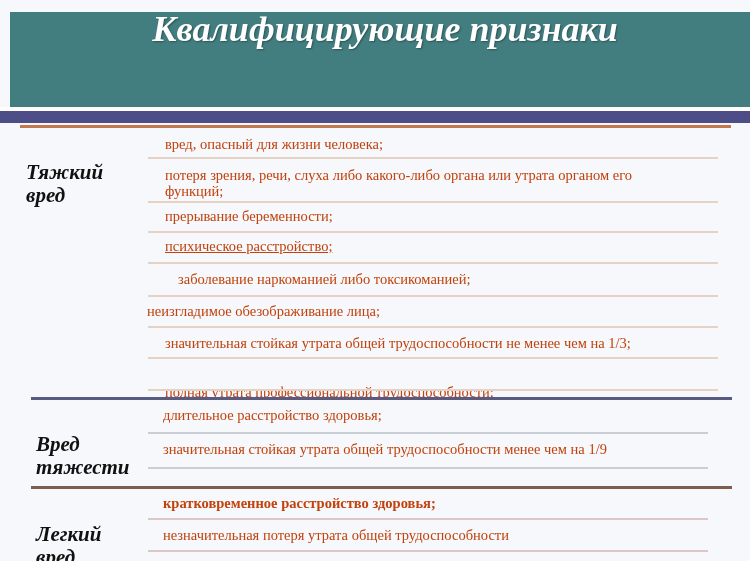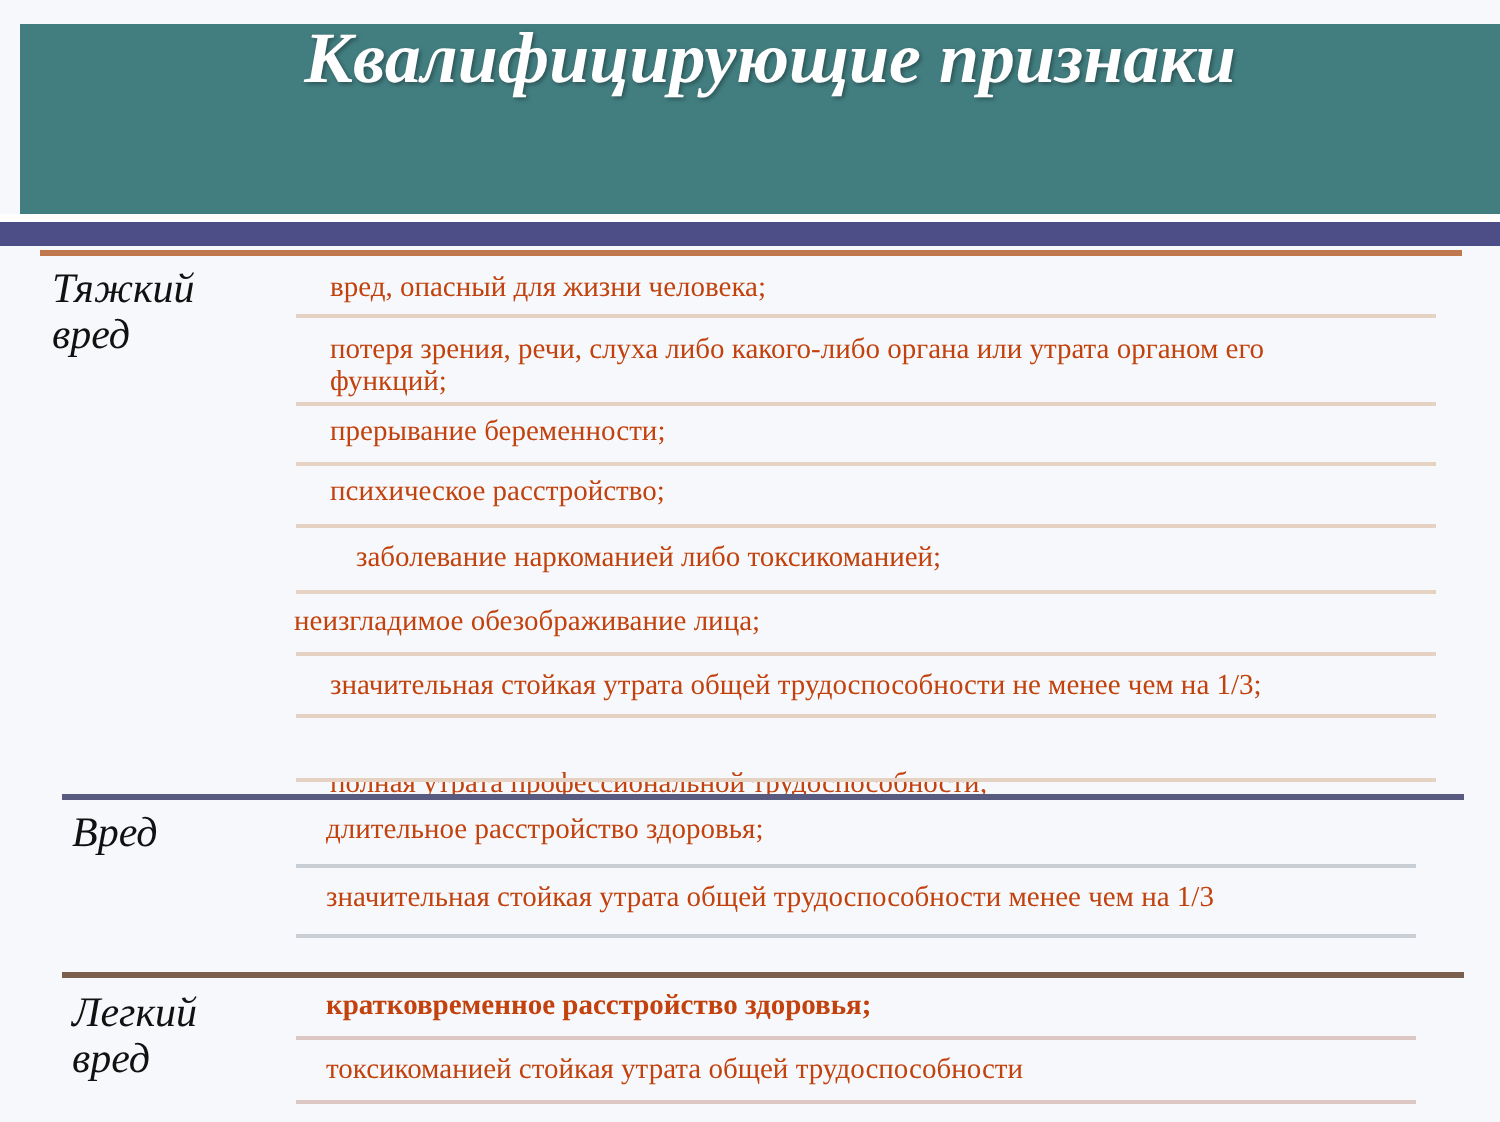--- a/index.html
+++ b/index.html
@@ -21,22 +21,22 @@
     margin-top: -4px;
   }
   .white-gap { position: absolute; left: 0; top: 107px; width: 750px; height: 4px; background: #ffffff; }
   .purple-band { position: absolute; left: 0; top: 111px; width: 750px; height: 12px; background: #4d4e87; }
   .rule { position: absolute; height: 3px; }
   .rule-orange { left: 20px; top: 125px; width: 711px; background: #c0794f; }
   .rule-purple { left: 31px; top: 397px; width: 701px; background: #585a80; }
   .rule-brown { left: 31px; top: 486px; width: 701px; background: #7b5e4c; }
 
   .section-label {
-    position: absolute; font-style: italic; font-weight: normal;
-    font-size: 21px; line-height: 23px; color: #111111;
+    position: absolute; font-style: italic; font-weight: bold;
+    font-size: 21px; line-height: 23px; color: #111111; margin-top: 28px;
   }
   .item {
     position: absolute; font-size: 14.5px; line-height: 16px; color: #c2410c;
   }
   .sep { position: absolute; height: 2px; }
   .sep-peach { background: #e6d2c3; }
   .sep-gray { background: #c9ced5; }
   .sep-rose { background: #dcc7c4; }
 </style>
 </head>
@@ -60,56 +60,57 @@
   <div class="item" style="left:165px; top:136px;">вред, опасный для жизни человека;</div>
   <div class="sep sep-peach" style="left:148px; top:157px; width:570px;"></div>
 
   <div class="item" style="left:165px; top:167px;">потеря зрения, речи, слуха либо какого-либо органа или утрата органом его</div>
   <div class="item" style="left:165px; top:183px;">функций;</div>
   <div class="sep sep-peach" style="left:148px; top:201px; width:570px;"></div>
 
   <div class="item" style="left:165px; top:208px;">прерывание беременности;</div>
   <div class="sep sep-peach" style="left:148px; top:231px; width:570px;"></div>
 
-  <div class="item" style="left:165px; top:238px;">психическое расстройство;</div>
+  <div class="item" style="left:165px; top:238px;text-decoration:underline;">психическое расстройство;</div>
   <div class="sep sep-peach" style="left:148px; top:262px; width:570px;"></div>
 
   <div class="item" style="left:178px; top:271px;">заболевание наркоманией либо токсикоманией;</div>
   <div class="sep sep-peach" style="left:148px; top:295px; width:570px;"></div>
 
   <div class="item" style="left:147px; top:303px;">неизгладимое обезображивание лица;</div>
   <div class="sep sep-peach" style="left:148px; top:326px; width:570px;"></div>
 
   <div class="item" style="left:165px; top:335px;">значительная стойкая утрата общей трудоспособности не менее чем на 1/3;</div>
   <div class="sep sep-peach" style="left:148px; top:357px; width:570px;"></div>
 
   <div class="item" style="left:165px; top:384px;">полная утрата профессиональной трудоспособности;</div>
   <div class="sep sep-peach" style="left:148px; top:389px; width:570px;"></div>
 </div>
 
 <div class="rule rule-purple"></div>
 
 <div>
   <div class="section-label" style="left:36px; top:405px;">
     <div>Вред</div>
+    <div>тяжести</div>
   </div>
 
   <div class="item" style="left:163px; top:407px;">длительное расстройство здоровья;</div>
   <div class="sep sep-gray" style="left:148px; top:432px; width:560px;"></div>
 
-  <div class="item" style="left:163px; top:441px;">значительная стойкая утрата общей трудоспособности менее чем на 1/3</div>
+  <div class="item" style="left:163px; top:441px;">значительная стойкая утрата общей трудоспособности менее чем на 1/9</div>
   <div class="sep sep-gray" style="left:148px; top:467px; width:560px;"></div>
 </div>
 
 <div class="rule rule-brown"></div>
 
 <div>
   <div class="section-label" style="left:36px; top:495px;">
     <div>Легкий</div>
     <div>вред</div>
   </div>
 
   <div class="item" style="left:163px; top:495px;font-weight:bold;">кратковременное расстройство здоровья;</div>
   <div class="sep sep-rose" style="left:148px; top:518px; width:560px;"></div>
 
-  <div class="item" style="left:163px; top:527px;">токсикоманией стойкая утрата общей трудоспособности</div>
+  <div class="item" style="left:163px; top:527px;">незначительная потеря утрата общей трудоспособности</div>
   <div class="sep sep-rose" style="left:148px; top:550px; width:560px;"></div>
 </div>
 
 </body></html>

